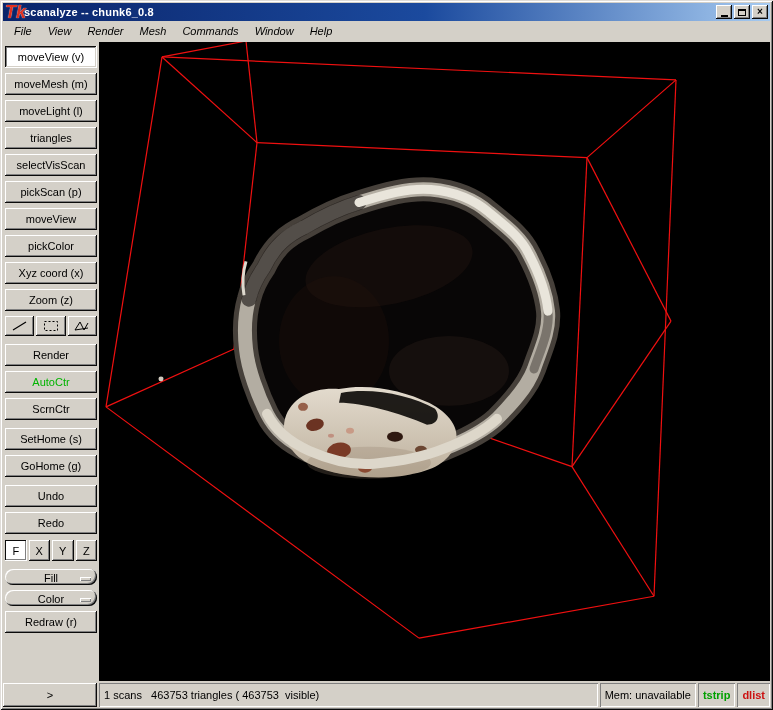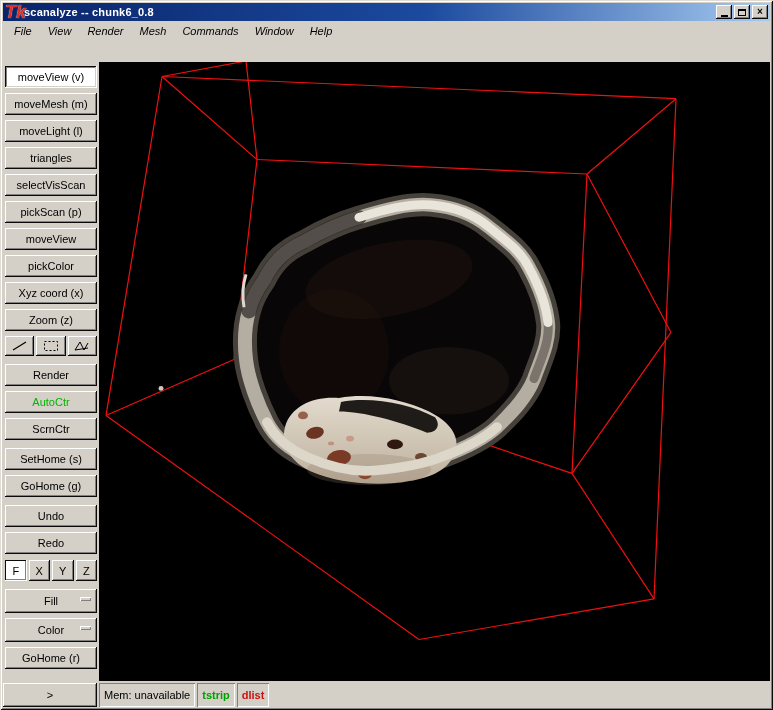--- a/index.html
+++ b/index.html
@@ -32,21 +32,21 @@
     font-family:inherit; font-size:10px; font-weight:bold; line-height:1;
   }
   .g-min { width:7px; height:2px; background:#000; margin-top:7px; }
   .g-max { width:8px; height:7px; border:1px solid #000; border-top-width:2px; }
 
   
   .menubar { height:21px; flex:0 0 21px; display:flex; align-items:center; padding-left:3px; }
   .menu-item { padding:2px 8px 3px 8px; cursor:default;font-style:italic; }
 
   
-  .main { flex:1 1 auto; display:flex; min-height:0;margin-top:20px; }
+  .main { flex:1 1 auto; display:flex; min-height:0; }
 
   .sidebar { width:96px; flex:0 0 96px; padding-top:4px; overflow:hidden; }
   .sbtn {
     display:block; width:92px; height:22px; margin:0 auto 5px auto;
     padding:0; border:none; background:#d4d0c8; color:#000;
     font-family:inherit; font-size:11px; line-height:20px; text-align:center;
     box-shadow: inset -1px -1px 0 #0a0a0a, inset 1px 1px 0 #fff,
                 inset -2px -2px 0 #808080, inset 2px 2px 0 #d4d0c8;
   }
   .sbtn.active {
@@ -71,21 +71,21 @@
     font-family:inherit; font-size:11px;
     box-shadow: inset -1px -1px 0 #0a0a0a, inset 1px 1px 0 #fff,
                 inset -2px -2px 0 #808080;
   }
   .abtn.active {
     background:#fff;
     box-shadow: inset -1px -1px 0 #fff, inset 1px 1px 0 #0a0a0a,
                 inset -2px -2px 0 #808080;
   }
 
-  .menubtn { position:relative; height:24px; line-height:18px; }
+  .menubtn { position:relative; height:16px; line-height:18px;border-radius:9px; }
   .mb-ind {
     position:absolute; right:6px; top:8px; width:11px; height:4px; background:#d4d0c8;
     box-shadow: inset 1px 1px 0 #fff, inset -1px -1px 0 #808080;
   }
 
   .viewport { flex:1 1 auto; background:#000; position:relative; overflow:hidden; }
   .viewport svg { position:absolute; inset:0; width:100%; height:100%; display:block; }
 
   
   .bottombar { height:26px; flex:0 0 26px; display:flex; align-items:stretch; gap:2px; padding-top:2px; }
@@ -184,21 +184,21 @@
       </div>
 
       <button class="sbtn menubtn gap">
         <span>Fill</span>
         <span class="mb-ind"></span>
       </button>
       <button class="sbtn menubtn">
         <span>Color</span>
         <span class="mb-ind"></span>
       </button>
-      <button class="sbtn">GoHome (r)</button>
+      <button class="sbtn">Redraw (r)</button>
     </div>
 
     <div class="viewport">
       <svg viewBox="0 0 671 641" preserveAspectRatio="none">
         <defs>
           <linearGradient id="creamGrad" x1="0" y1="0" x2="0" y2="1">
             <stop offset="0" stop-color="#e3dbce"></stop>
             <stop offset="1" stop-color="#bdb09c"></stop>
           </linearGradient>
         </defs>
@@ -256,18 +256,19 @@
 
           <path d="M147,220 C144,230 143,242 145,254" fill="none" stroke="#ddd8cd" stroke-width="3"></path>
           <circle cx="62" cy="338" r="2.5" fill="#cfc9bd"></circle>
         </g>
       </svg>
     </div>
   </div>
 
   <div class="bottombar">
     <button class="expand-btn">&gt;</button>
+    <div class="status-panel sp-main">1 scans   463753 triangles ( 463753  visible)</div>
     <div class="status-panel sp-mem">Mem: unavailable</div>
     <div class="status-panel sp-tstrip">tstrip</div>
     <div class="status-panel sp-dlist">dlist</div>
   </div>
 
 </div>
 
 </body></html>

